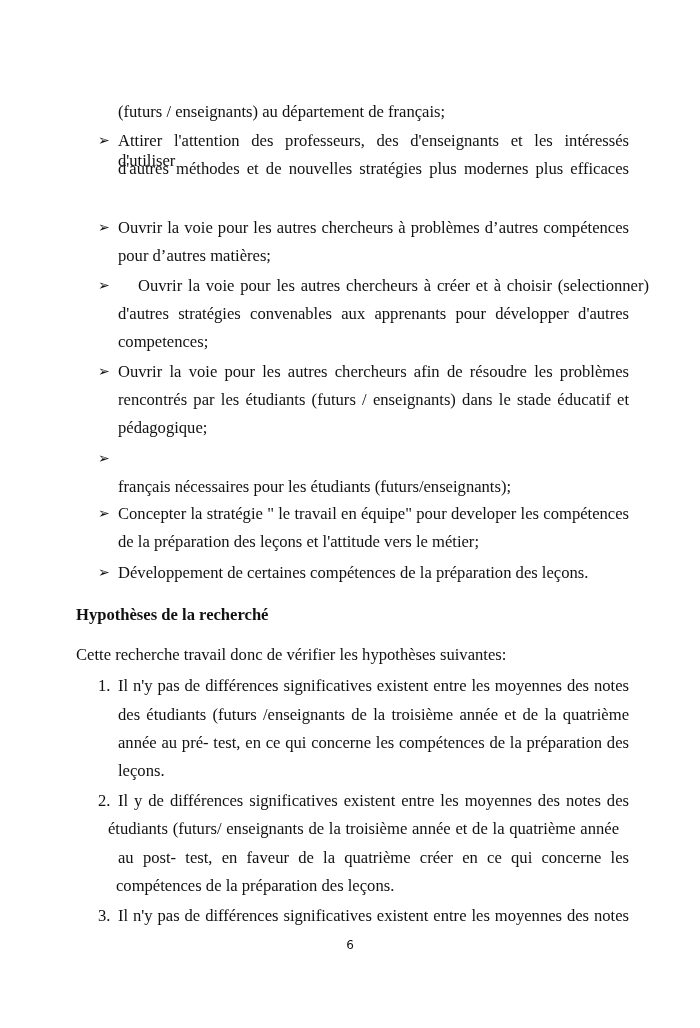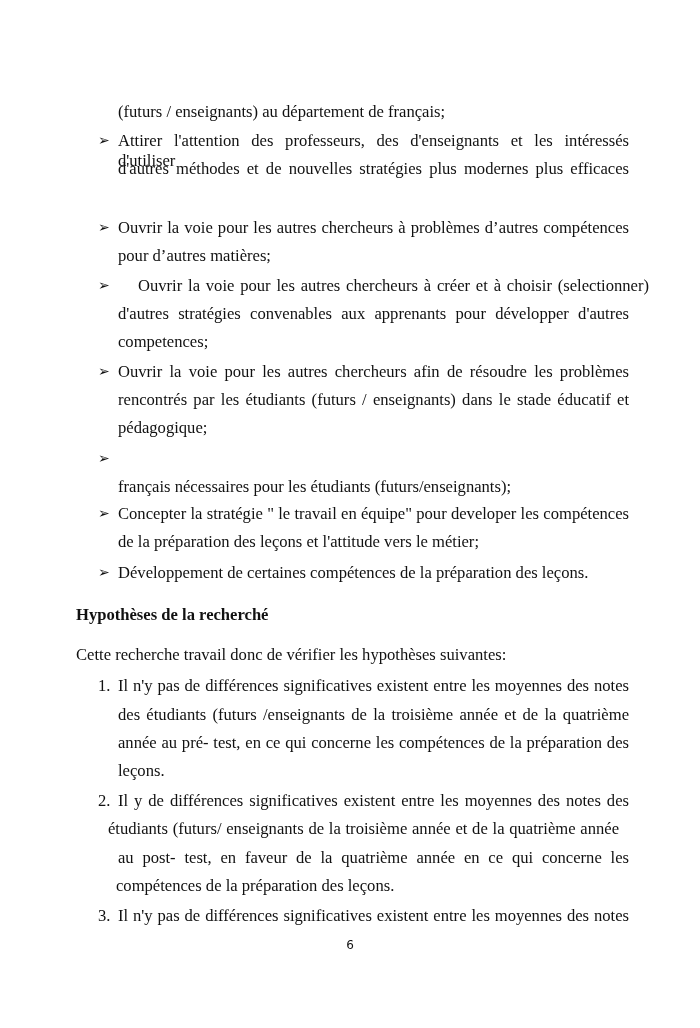--- a/index.html
+++ b/index.html
@@ -55,20 +55,20 @@
 
   <div class="num" style="left:98px; top:676px;">1.</div>
   <div class="line just" style="left:118px; top:676px; width:511px;">Il n'y pas de différences significatives existent entre les moyennes des notes</div>
   <div class="line just" style="left:118px; top:705px; width:511px;">des étudiants (futurs /enseignants de la troisième année et de la quatrième</div>
   <div class="line just" style="left:118px; top:733px; width:511px;">année au pré- test, en ce qui concerne les compétences de la préparation des</div>
   <div class="line" style="left:118px; top:761px;">leçons.</div>
 
   <div class="num" style="left:98px; top:791px;">2.</div>
   <div class="line just" style="left:118px; top:791px; width:511px;font-family:Liberation Serif, serif;">Il y de différences significatives existent entre les moyennes des notes des</div>
   <div class="line just" style="left:108px; top:819px; width:511px;">étudiants (futurs/ enseignants de la troisième année et de la quatrième année</div>
-  <div class="line just" style="left:118px; top:848px; width:511px;">au post- test, en faveur de la quatrième année en ce qui concerne les</div>
+  <div class="line just" style="left:118px; top:848px; width:511px;">au post- test, en faveur de la quatrième créer en ce qui concerne les</div>
   <div class="line" style="left:116px; top:876px;text-align:right;">compétences de la préparation des leçons.</div>
 
   <div class="num" style="left:98px; top:906px;">3.</div>
   <div class="line just" style="left:118px; top:906px; width:511px;">Il n'y pas de différences significatives existent entre les moyennes des notes</div>
 
   <div class="pagenum">6</div>
 </div>
 
 </body></html>

